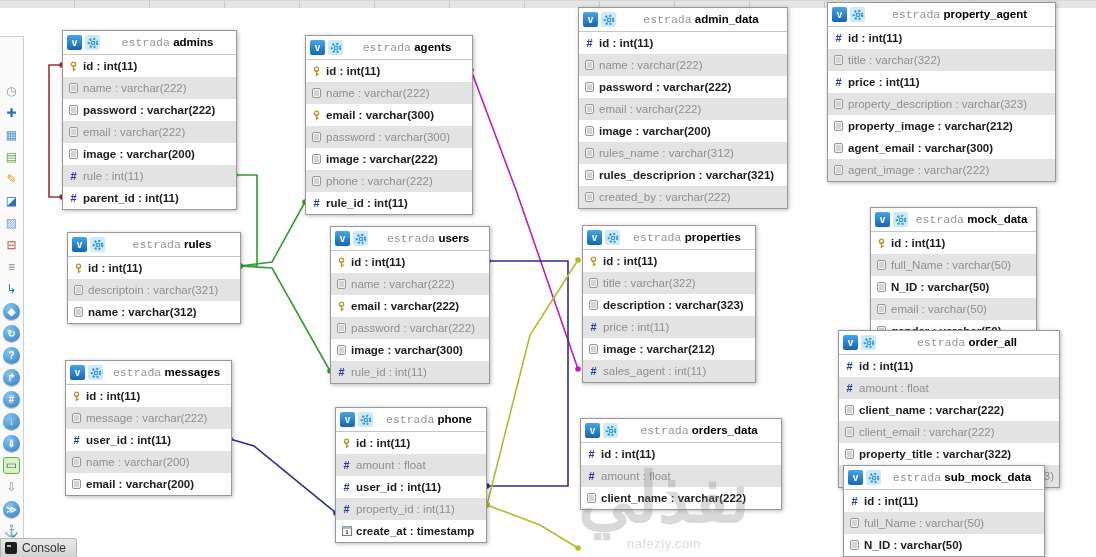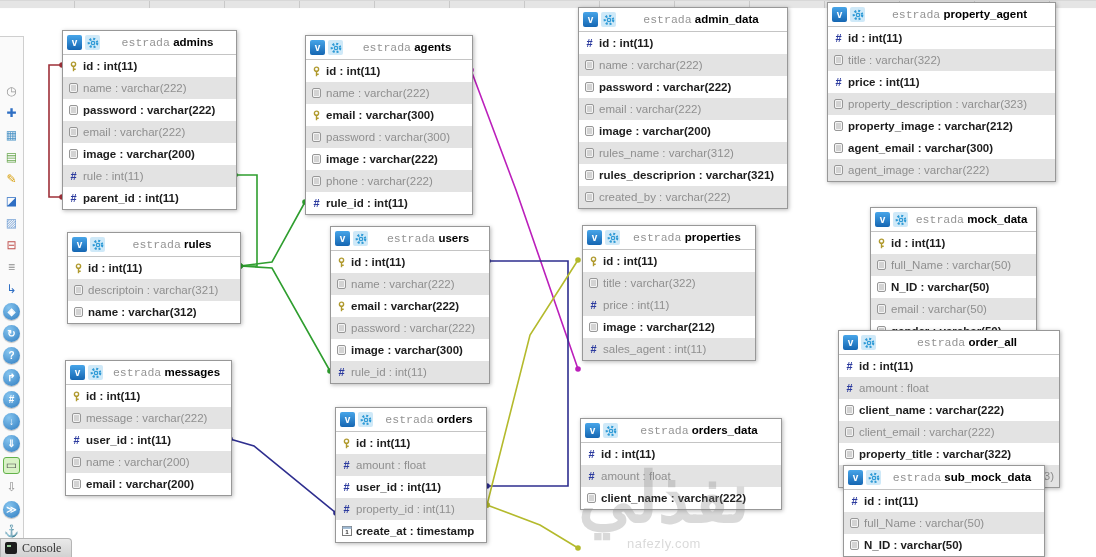--- a/index.html
+++ b/index.html
@@ -39,21 +39,21 @@
     white-space:nowrap;overflow:hidden;cursor:default;}
   .row.w{background:#fff;color:#1d1d1d;font-weight:bold;}
   .row.g{background:#e3e3e3;color:#8f8f8f;font-weight:normal;}
   .row.r-right{justify-content:flex-end;}
   .row .ic{width:11px;flex:0 0 auto;display:flex;justify-content:center;align-items:center;}
   .numic{color:#2b3a9e;font-weight:bold;font-style:normal;font-size:11px;}
   
   #console-btn{position:absolute;left:0;bottom:0;height:18px;padding:0 10px 0 4px;
     background:linear-gradient(#e9e9e9,#d2d2d2);border:1px solid #b5b5b5;border-bottom:none;
     border-radius:0 4px 0 0;display:flex;align-items:center;gap:5px;font-size:12px;color:#333;
-    font-family:Liberation Serif, serif;cursor:pointer;z-index:60;margin-top:33px;}
+    font-family:Liberation Sans, sans-serif;cursor:pointer;z-index:60;margin-top:33px;}
   .cicon{width:12px;height:12px;background:#1d1d1d;border-radius:2px;display:inline-block;
     position:relative;}
   .cicon:after{content:"";position:absolute;left:2px;top:3px;width:4px;height:2px;background:#9ad29a;}
   
   #wm{position:absolute;left:552px;top:452px;width:176px;z-index:40;text-align:center;
     color:#8f8f8f;opacity:.33;pointer-events:none;line-height:1.1;}
   #wm .ar{font-size:70px;font-weight:bold;}
   #wm .en{font-size:13px;letter-spacing:.5px;}
 </style>
 </head>
@@ -541,20 +541,29 @@
       </div>
       <div class="row g">
         <span class="ic">
           <svg width="9" height="10" viewBox="0 0 9 10">
             <rect x="0.5" y="0.5" width="8" height="9" rx="1.5" fill="#f4f4f4" stroke="#979797"></rect>
             <path d="M2 3h5M2 5h5M2 7h5" stroke="#ababab" stroke-width="0.9"></path>
           </svg>
         </span>
         <span class="ft">title : varchar(322)</span>
       </div>
+      <div class="row w">
+        <span class="ic">
+          <svg width="9" height="10" viewBox="0 0 9 10">
+            <rect x="0.5" y="0.5" width="8" height="9" rx="1.5" fill="#f4f4f4" stroke="#979797"></rect>
+            <path d="M2 3h5M2 5h5M2 7h5" stroke="#ababab" stroke-width="0.9"></path>
+          </svg>
+        </span>
+        <span class="ft">description : varchar(323)</span>
+      </div>
       <div class="row g">
         <span class="ic">
           <b class="numic">#</b>
         </span>
         <span class="ft">price : int(11)</span>
       </div>
       <div class="row w">
         <span class="ic">
           <svg width="9" height="10" viewBox="0 0 9 10">
             <rect x="0.5" y="0.5" width="8" height="9" rx="1.5" fill="#f4f4f4" stroke="#979797"></rect>
@@ -686,21 +695,21 @@
     <div class="tbl" style="left: 311px; top: 399px; width: 150px; z-index: 19;">
       <div class="tbl-h">
         <span class="vbadge">v</span>
         <span class="gearbox">
           <svg width="12" height="12" viewBox="0 0 16 16">
             <circle cx="8" cy="8" r="5.6" fill="none" stroke="#2e9ad6" stroke-width="3" stroke-dasharray="2.6 2.6"></circle>
             <circle cx="8" cy="8" r="3.1" fill="#2e9ad6"></circle>
             <circle cx="8" cy="8" r="1.3" fill="#dff1fb"></circle>
           </svg>
         </span>
-        <span class="ttl"><i class="pfx">estrada</i> <b>orders</b></span>
+        <span class="ttl"><i class="pfx">estrada</i> <b>phone</b></span>
       </div>
       <div class="row w">
         <span class="ic">
           <svg width="9" height="11" viewBox="0 0 9 11">
             <circle cx="4.5" cy="3.2" r="2.1" fill="none" stroke="#b09a2e" stroke-width="1.4"></circle>
             <path d="M4.5 5.3v5M4.5 8.2h2.2" stroke="#b09a2e" stroke-width="1.4" fill="none"></path>
           </svg>
         </span>
         <span class="ft">id : int(11)</span>
       </div>

